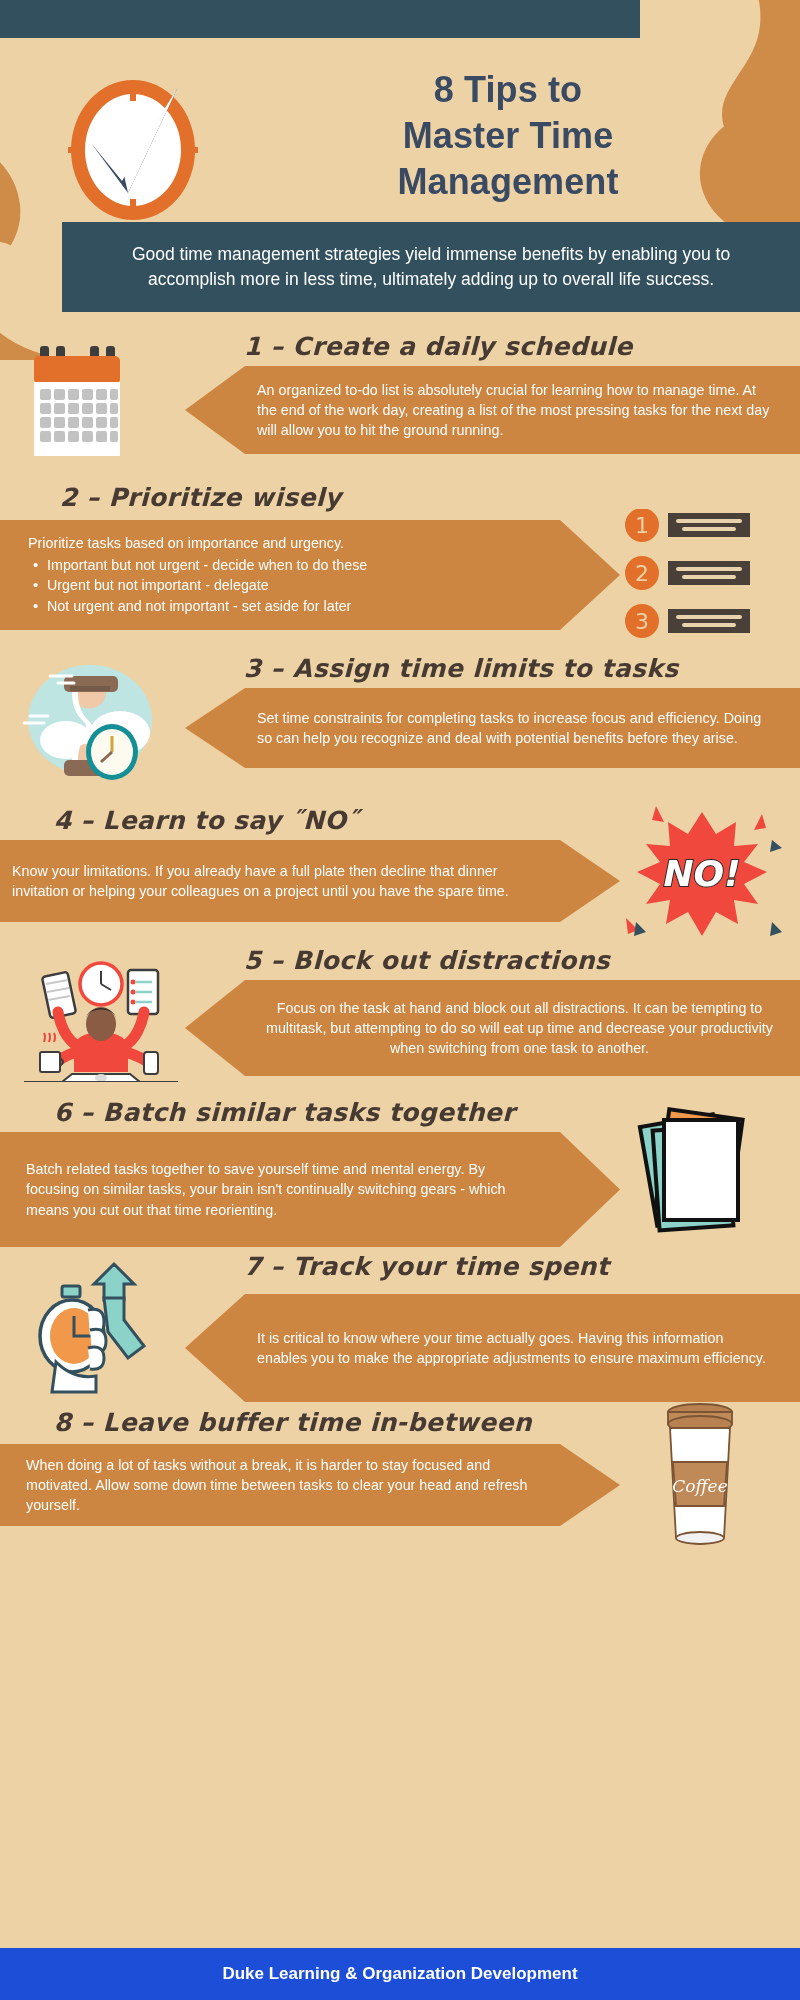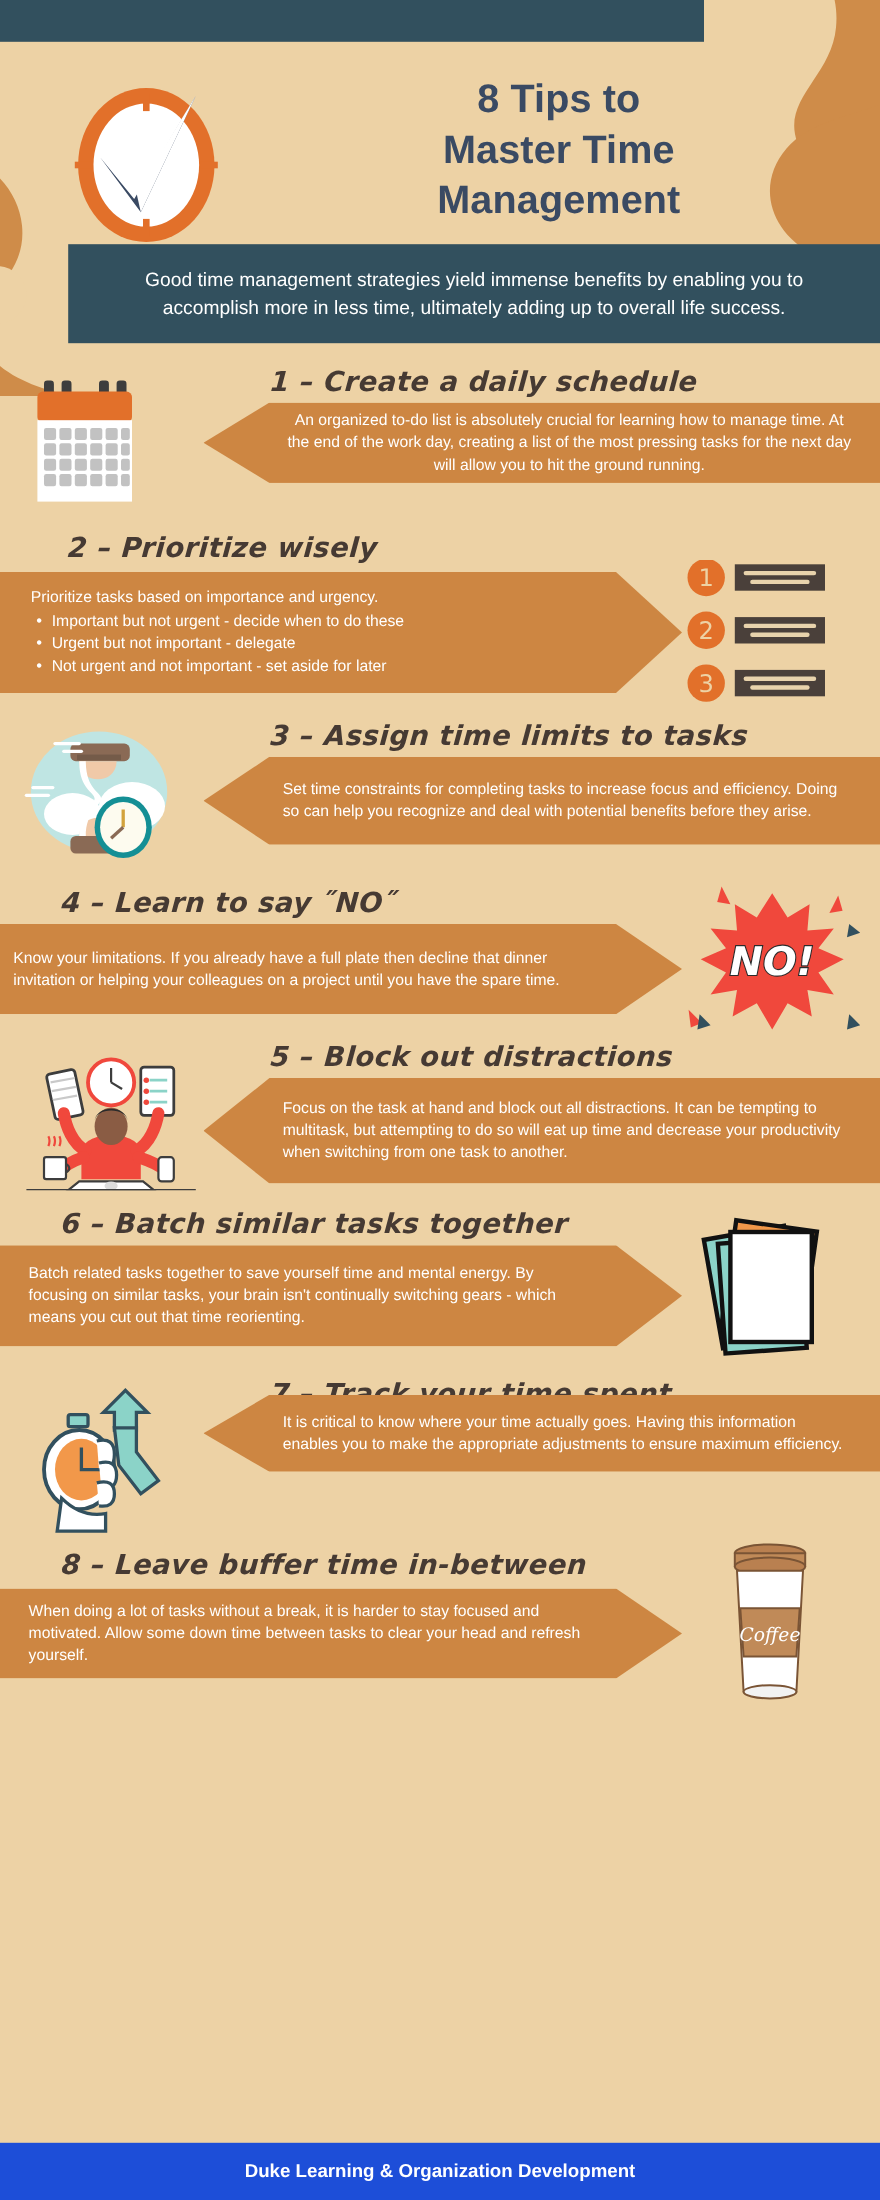--- a/index.html
+++ b/index.html
@@ -145,21 +145,21 @@
           <rect x="8" y="87" width="11" height="11" rx="2"></rect>
             <rect x="22" y="87" width="11" height="11" rx="2"></rect>
           <rect x="36" y="87" width="11" height="11" rx="2"></rect>
             <rect x="50" y="87" width="11" height="11" rx="2"></rect>
           <rect x="64" y="87" width="11" height="11" rx="2"></rect>
             <rect x="78" y="87" width="8" height="11" rx="2"></rect>
         </g>
       </svg>
     </div>
     <div class="tip-title" style="left:246px;top:10px;">1 – Create a daily schedule</div>
-    <div class="banner arrow-left" style="left:185px;top:44px;width:615px;height:73px;text-align:center;">
+    <div class="banner arrow-left" style="left:185px;top:44px;width:615px;height:88px;">
       <p style="padding-left:72px;padding-right:22px;">An organized to-do list is absolutely crucial for learning how to manage time. At the end of the work day, creating a list of the most pressing tasks for the next day will allow you to hit the ground running.</p>
     </div>
   </div>
 
   <div class="tip" style="top:475px;height:165px;">
     <div class="tip-title" style="left:62px;top:8px;">2 – Prioritize wisely</div>
     <div class="banner arrow-right" style="left:0;top:45px;width:620px;height:110px;">
       <div class="banner-inner" style="padding-left:28px;padding-right:60px;">
         <div class="lead">Prioritize tasks based on importance and urgency.</div>
         <ul>
@@ -286,28 +286,28 @@
             <path d="M28,90 q2,-5 0,-9"></path>
             <path d="M33,90 q2,-5 0,-9"></path>
             <path d="M38,90 q2,-5 0,-9"></path>
           </g>
         <path d="M56,122 L114,122 L124,130 L46,130 Z" fill="#ffffff" stroke="#3d3d3d" stroke-width="2"></path>
         <ellipse cx="85" cy="126" rx="6" ry="4" fill="#dcdcdc"></ellipse>
         <line x1="8" y1="130" x2="162" y2="130" stroke="#3d3d3d" stroke-width="2"></line>
       </svg>
     </div>
     <div class="tip-title" style="left:246px;top:6px;">5 – Block out distractions</div>
-    <div class="banner arrow-left" style="left:185px;top:40px;width:615px;height:96px;">
+    <div class="banner arrow-left" style="left:185px;top:40px;width:615px;height:96px;text-align:center;">
       <p style="padding-left:72px;padding-right:18px;">Focus on the task at hand and block out all distractions. It can be tempting to multitask, but attempting to do so will eat up time and decrease your productivity when switching from one task to another.</p>
     </div>
   </div>
 
   <div class="tip" style="top:1090px;height:155px;">
     <div class="tip-title" style="left:56px;top:8px;">6 – Batch similar tasks together</div>
-    <div class="banner arrow-right" style="left:0;top:42px;width:620px;height:92px;">
+    <div class="banner arrow-right" style="left:0;top:42px;width:620px;height:115px;">
       <p style="padding-left:26px;padding-right:80px;">Batch related tasks together to save yourself time and mental energy. By focusing on similar tasks, your brain isn't continually switching gears - which means you cut out that time reorienting.</p>
     </div>
     <div class="icon-abs" style="left:620px;top:8px;width:160px;height:145px;">
       <svg viewBox="0 0 160 145" width="160" height="145">
         <rect x="28" y="22" width="74" height="100" fill="#8bd3c8" stroke="#111" stroke-width="4" transform="rotate(-10 65 72)"></rect>
         <rect x="42" y="16" width="74" height="100" fill="#f2984a" stroke="#111" stroke-width="4" transform="rotate(8 79 66)"></rect>
         <rect x="36" y="30" width="74" height="100" fill="#8bd3c8" stroke="#111" stroke-width="4" transform="rotate(-4 73 80)"></rect>
         <rect x="44" y="22" width="74" height="100" fill="#ffffff" stroke="#111" stroke-width="4"></rect>
       </svg>
     </div>
@@ -322,21 +322,21 @@
         <ellipse cx="44" cy="82" rx="32" ry="36" fill="#ffffff" stroke="#32505e" stroke-width="3.5"></ellipse>
         <ellipse cx="46" cy="82" rx="24" ry="28" fill="#f2984a"></ellipse>
         <path d="M46,62 L46,82 L62,82" stroke="#32505e" stroke-width="3" fill="none"></path>
         <path d="M60,56 q16,-4 16,12 q0,16 -14,14" fill="#ffffff" stroke="#32505e" stroke-width="3"></path>
         <path d="M62,76 q16,-4 16,11 q0,14 -14,12" fill="#ffffff" stroke="#32505e" stroke-width="3"></path>
         <path d="M60,94 q16,-4 16,10 q0,13 -14,11" fill="#ffffff" stroke="#32505e" stroke-width="3"></path>
         <path d="M28,108 q18,18 40,14 l0,16 l-44,0 Z" fill="#ffffff" stroke="#32505e" stroke-width="3"></path>
       </svg>
     </div>
     <div class="tip-title" style="left:246px;top:6px;">7 – Track your time spent</div>
-    <div class="banner arrow-left" style="left:185px;top:22px;width:615px;height:70px;">
+    <div class="banner arrow-left" style="left:185px;top:48px;width:615px;height:108px;">
       <p style="padding-left:72px;padding-right:30px;">It is critical to know where your time actually goes. Having this information enables you to make the appropriate adjustments to ensure maximum efficiency.</p>
     </div>
   </div>
 
   <div class="tip" style="top:1398px;height:150px;">
     <div class="tip-title" style="left:56px;top:10px;">8 – Leave buffer time in-between</div>
     <div class="banner arrow-right" style="left:0;top:46px;width:620px;height:82px;">
       <p style="padding-left:26px;padding-right:70px;">When doing a lot of tasks without a break, it is harder to stay focused and motivated. Allow some down time between tasks to clear your head and refresh yourself.</p>
     </div>
     <div class="icon-abs" style="left:640px;top:0px;width:120px;height:150px;">

